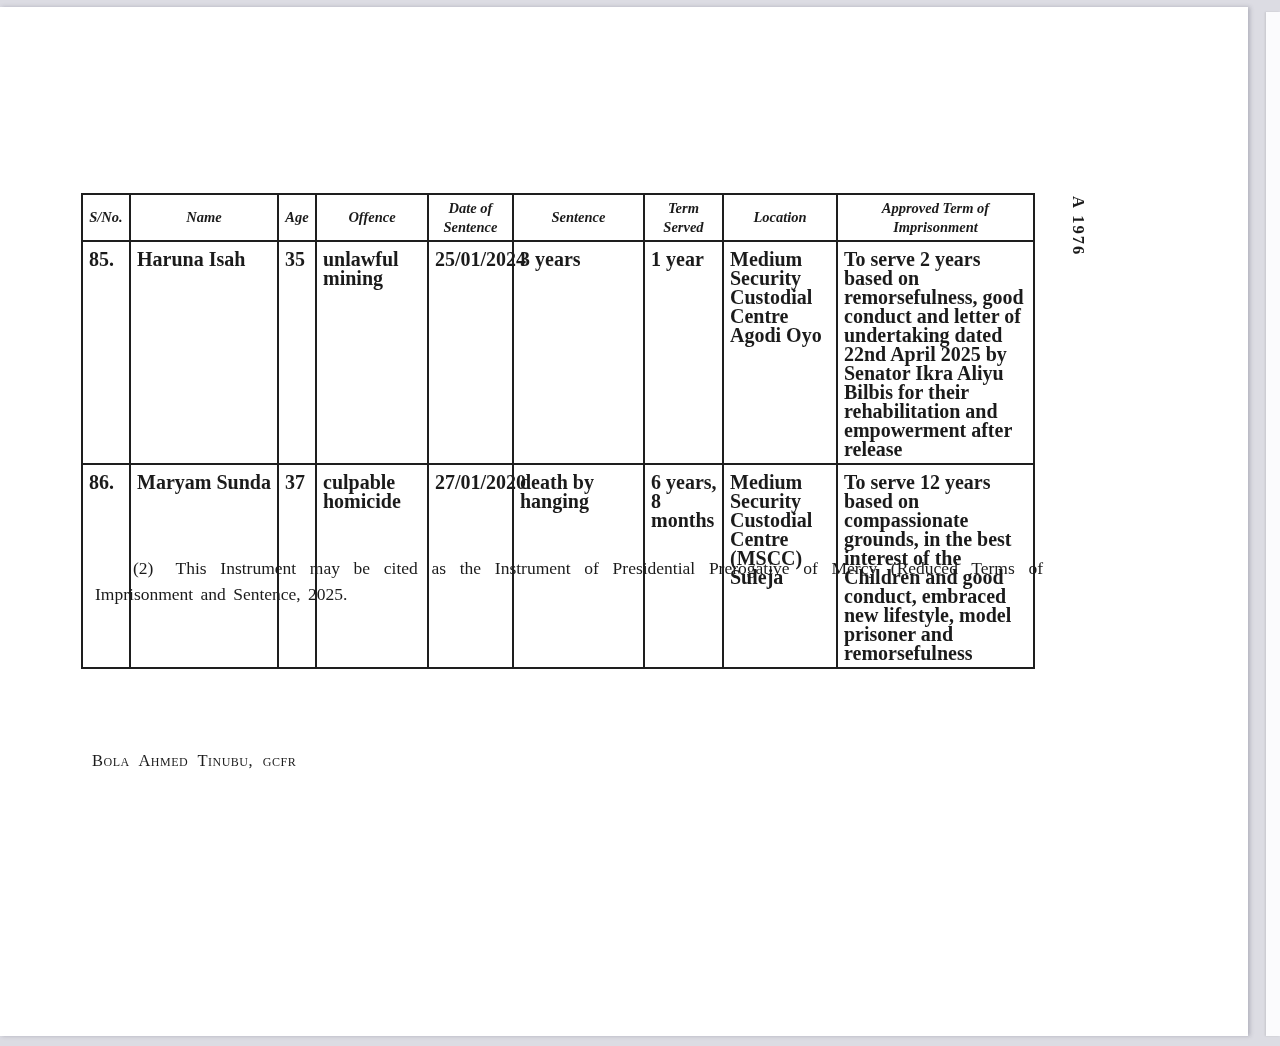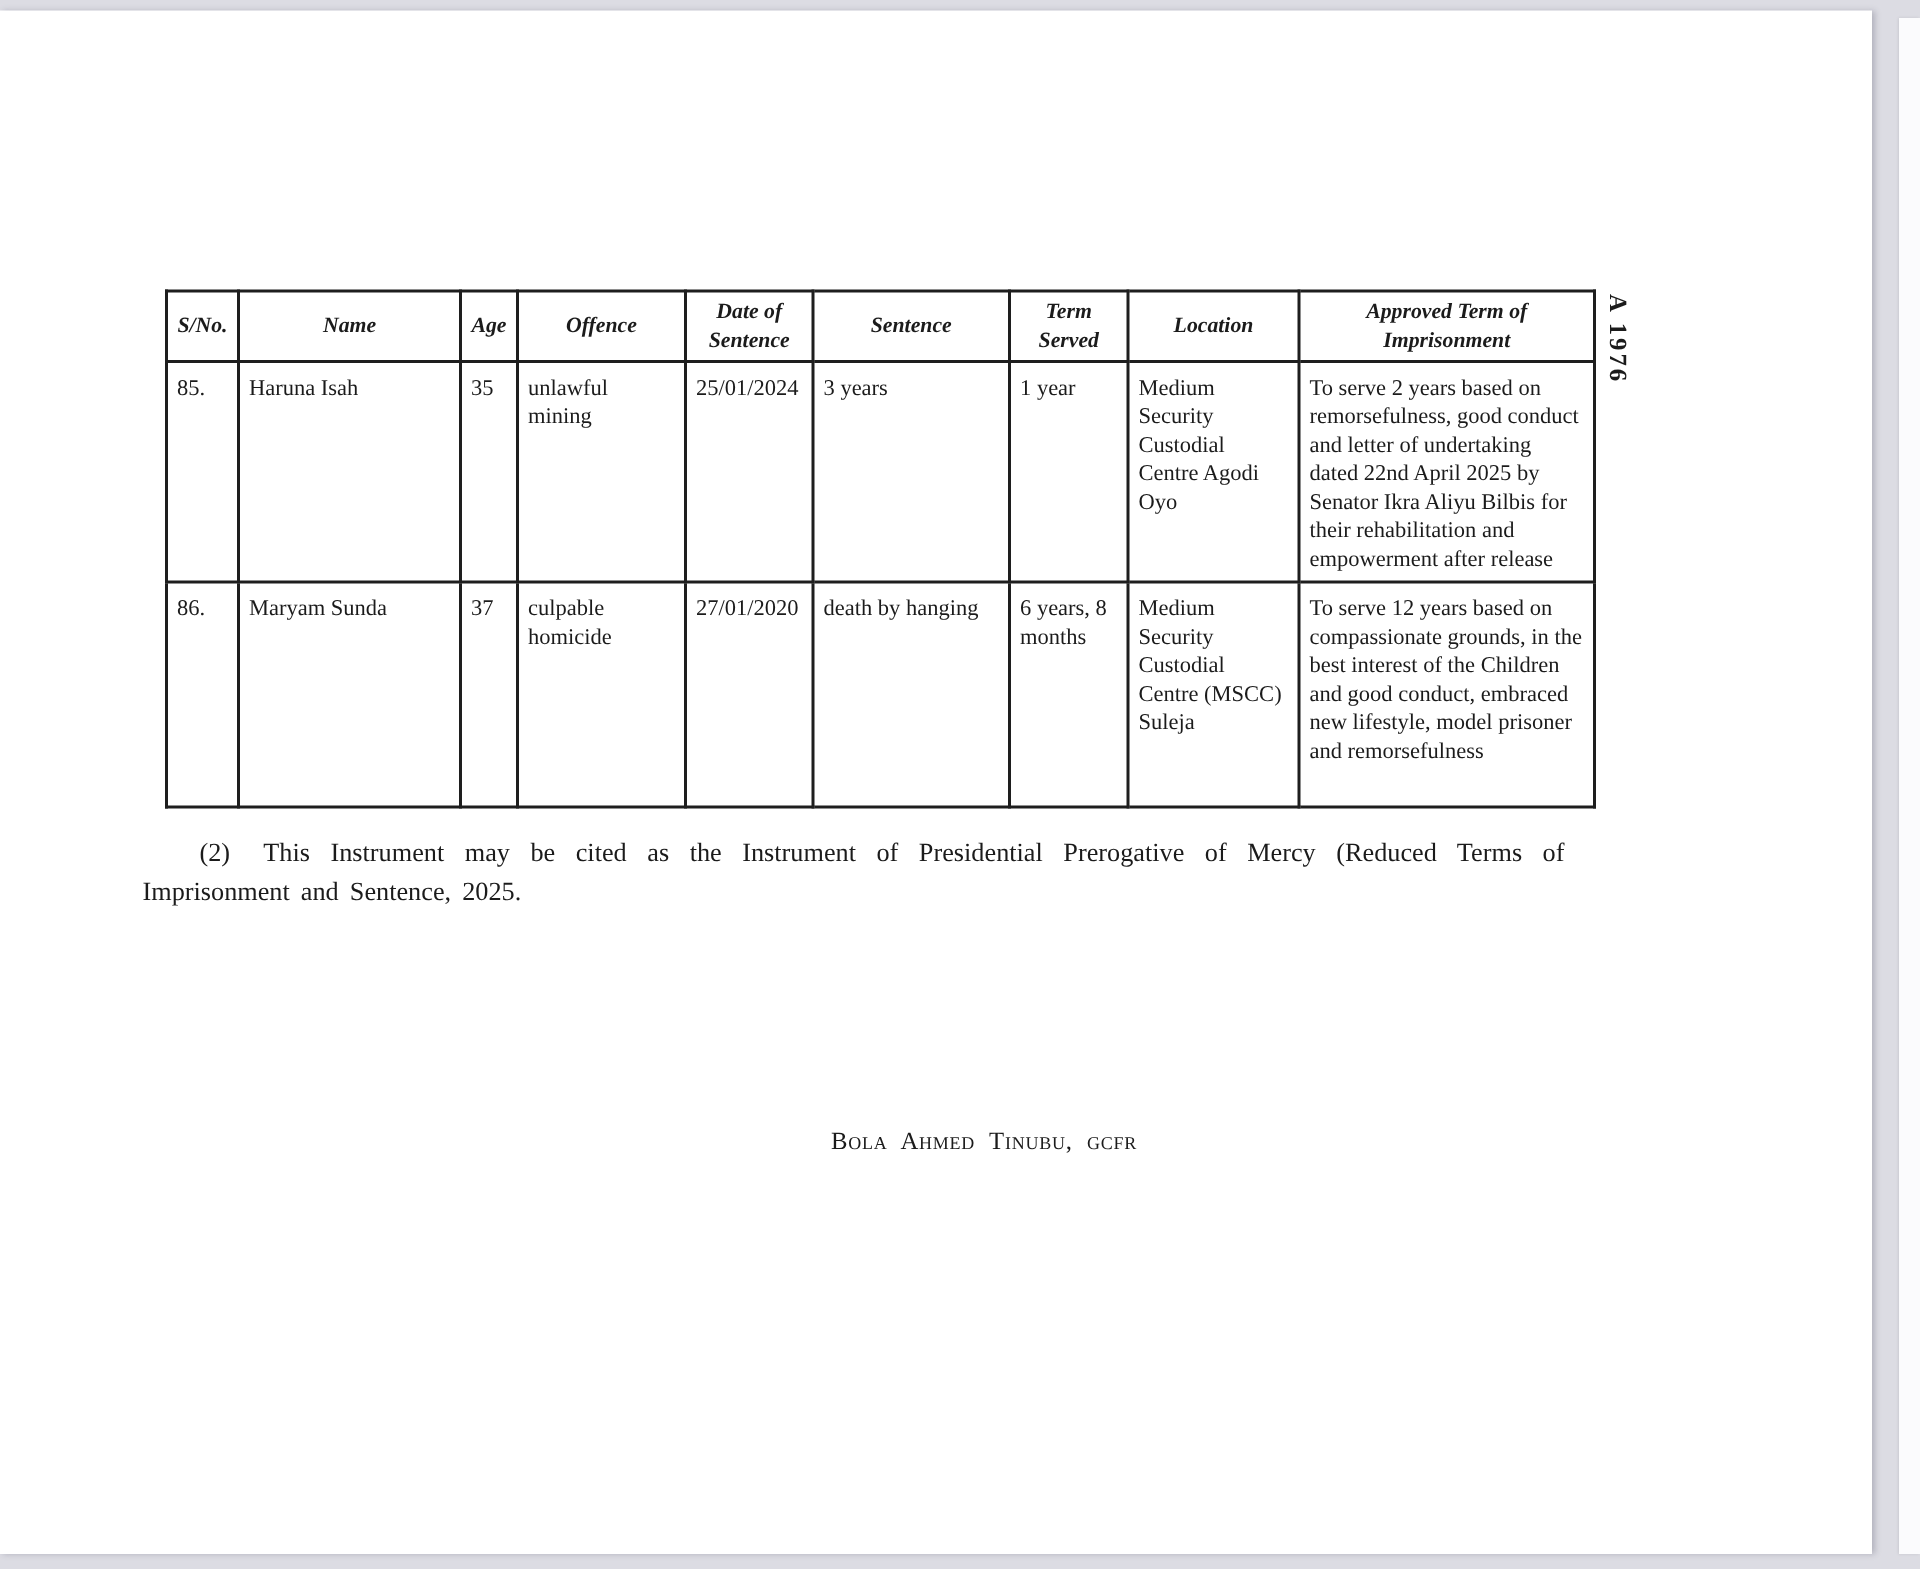--- a/index.html
+++ b/index.html
@@ -24,59 +24,60 @@
     background:#fbfbfd;
     box-shadow:-1px 0 2px rgba(0,0,0,.10);
   }
   .folio {
     position:absolute; left:1068px; top:189px;
     writing-mode:vertical-rl;
     font-weight:bold; font-size:16.5px; letter-spacing:2px;
     white-space:nowrap;
   }
   table.mercy {
-    position:absolute; left:110px; top:186px;
+    position:absolute; left:81px; top:186px;
     width:952px;
     border-collapse:collapse;
     table-layout:fixed;
   }
   table.mercy th, table.mercy td {
     border:2px solid #1e1e1e;
   }
   table.mercy th {
     font-weight:bold; font-style:italic;
     font-size:14.5px; line-height:19px;
     text-align:center; vertical-align:middle;
     padding:2px 3px;
     height:47px;
   }
   table.mercy td {
-    font-size:15px; line-height:19px;
+    font-size:20px; line-height:19px;
     vertical-align:top; text-align:left;
     padding:8px 5px 4px 6px;
+    font-weight:bold;
   }
   tr.row-85 td { height:135px; }
   tr.row-86 td { height:150px; }
   td.c-sno, td.c-age { text-align:center; }
   td.c-name { padding-left:9px; }
   td.c-approved { line-height:20px; }
   .citation {
     position:absolute; left:95px; top:530px; width:948px;
     font-size:17.5px; line-height:26px;
     text-align:justify; text-indent:38px;
     word-spacing:3px;
   }
   .made-line {
     position:absolute; left:161px; top:613px;
     font-size:17.5px;
   }
   .sc { font-variant:small-caps; }
   .signature {
-    position:absolute; left:104px; top:744px; width:1104px;
-    text-align:center;
+    position:absolute; left:92px; top:744px; width:1104px;
+    text-align:left;
   }
   .sig-name {
     font-size:16.5px; letter-spacing:.5px; word-spacing:5px;
   }
   .sig-title {
     font-size:17.5px; font-style:italic;
     letter-spacing:1px; word-spacing:5px;
     margin-top:3px;
   }
 </style>

